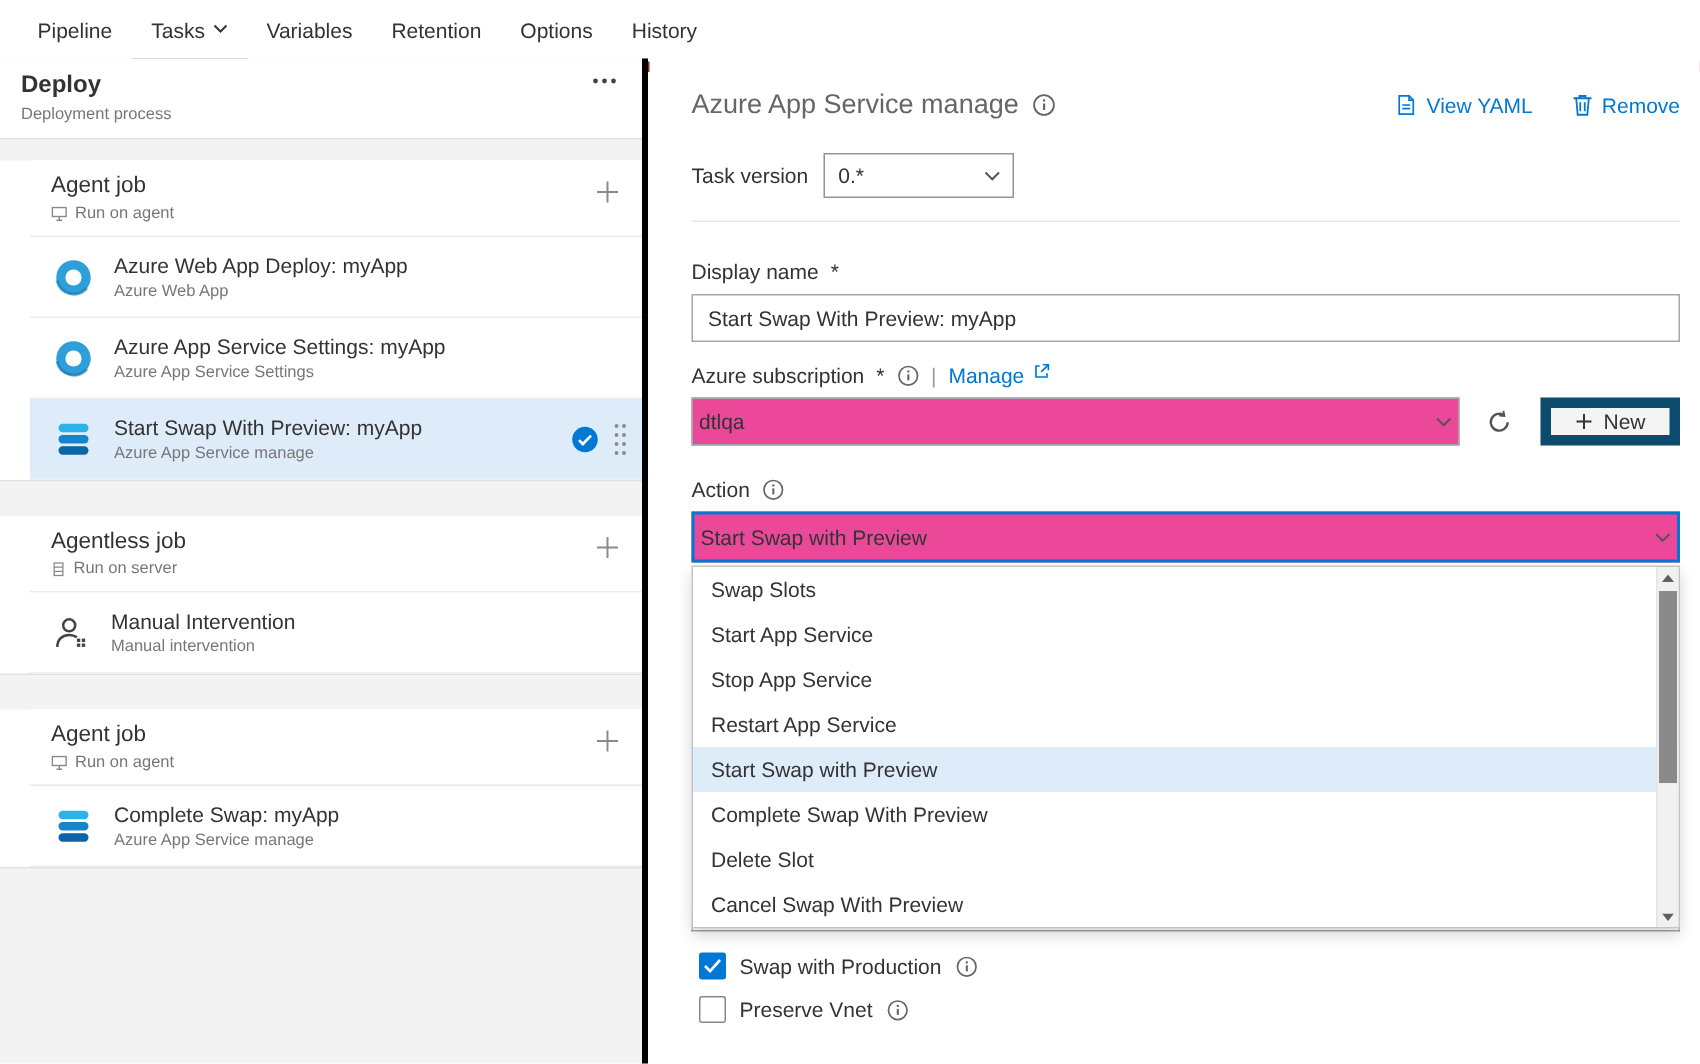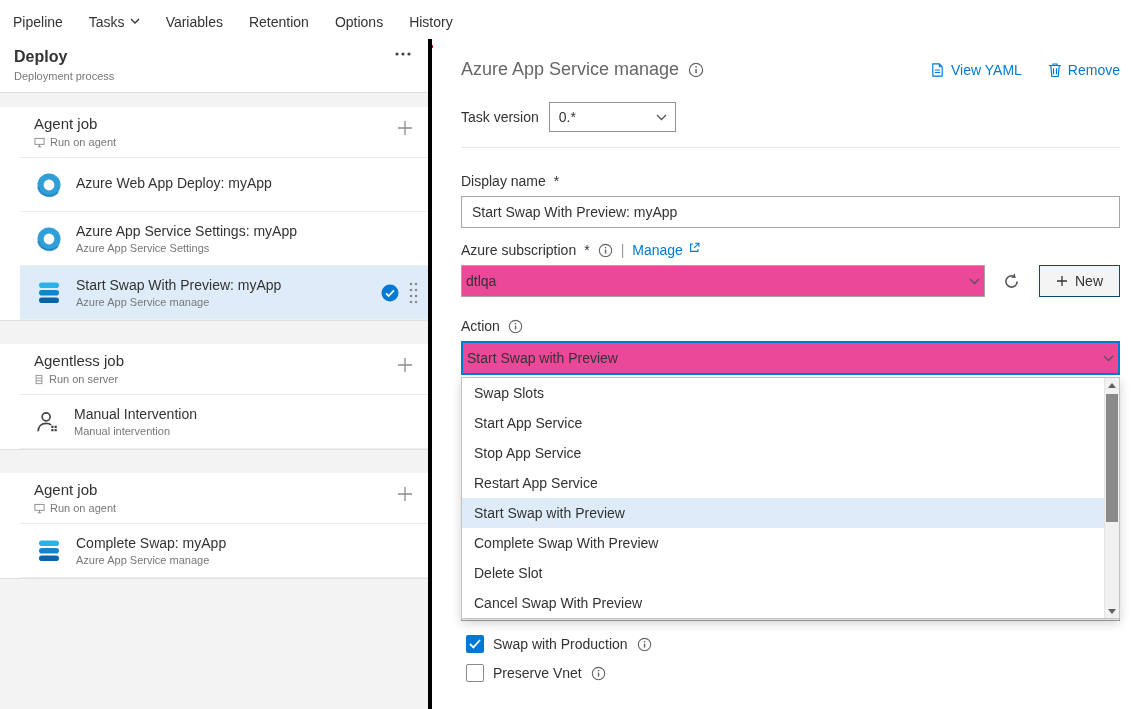--- a/index.html
+++ b/index.html
@@ -1,20 +1,20 @@
 <!DOCTYPE html>
 <html><head>
 <meta charset="utf-8">
 <style>
   * { margin:0; padding:0; box-sizing:border-box; }
   html,body { width:1133px; height:709px; overflow:hidden; background:#fff;
     font-family:"Liberation Sans", sans-serif; font-size:14px; color:#333; }
 
   
-  .topnav { display:flex; align-items:stretch; height:48px; border-bottom:3px solid #b91c1c; background:#fff; }
+  .topnav { display:flex; align-items:stretch; height:48px; border-bottom:7px solid #b91c1c; background:#fff;padding-left:12px; }
   .topnav .tab { display:flex; align-items:center; gap:5px; padding:0 13px; cursor:pointer;
     border-bottom:2px solid transparent; color:#333; }
   .topnav .tab.active { border-bottom-color:#0067b8; }
 
   
   .body-wrap { position:absolute; top:39px; left:0; right:0; bottom:0; }
   .sidebar { position:absolute; top:0; left:0; bottom:0; width:432px; background:#f3f3f3;
     border-right:4px solid #000000; overflow:hidden; }
   .main { position:absolute; top:0; left:433px; right:0; bottom:0; background:#fff;
     padding:20px 13px 0 28px; overflow:hidden; }
@@ -51,21 +51,21 @@
   .field-label { display:flex; align-items:center; gap:8px; margin-bottom:7px; color:#333; }
   .text-input { width:100%; height:32px; border:1px solid #a6a6a6; padding:0 10px; font-size:14px;
     color:#333; font-family:"Liberation Sans", sans-serif; background:#fff; }
   .mb14 { margin-bottom:14px; } .mb20 { margin-bottom:21px; }
   .sep { color:#999; }
   .combo-row { display:flex; align-items:center; gap:10px; }
   .combobox { flex:1; height:32px; border:1px solid #a6a6a6; background:#ec4899; display:flex;
     align-items:center; justify-content:space-between; padding:0 4px; cursor:pointer; }
   .icon-btn { width:34px; height:32px; display:flex; align-items:center; justify-content:center; cursor:pointer; }
   .new-btn { height:32px; padding:0 16px; background:#f4f4f4; display:flex; align-items:center; gap:7px;
-    cursor:pointer; color:#333; border:1px solid #0c4a6e; }
+    cursor:pointer; color:#333; border:7px solid #0c4a6e; }
   .action-wrap { position:relative; }
   .combobox.focused { border:2px solid #0078d4; height:34px; }
   .dropdown { position:absolute; left:0; right:0; top:calc(100% + 2px); background:#fff;
     border:1px solid #c3c3c3; box-shadow:0 4px 10px rgba(0,0,0,.18); z-index:10; height:242px; overflow:hidden; }
   .dd-option { height:30px; display:flex; align-items:center; padding:0 12px; padding-right:24px;
     font-size:14px; color:#333; cursor:pointer; }
   .dd-option.highlighted { background:#deecf9; }
   .dd-scrollbar { position:absolute; top:0; right:0; bottom:0; width:15px; background:#f1f1f1;
     border-left:1px solid #e4e4e4; }
   .dd-arrow { height:14px; display:flex; align-items:center; justify-content:center; cursor:pointer; }
@@ -149,20 +149,21 @@
     <div class="task-row">
       <span>
         <svg width="30" height="30" viewBox="0 0 30 30">
               <circle cx="15" cy="15" r="11.5" fill="#2f9fd9"></circle>
               <path d="M4 17a11.5 11.5 0 0 0 20 5" fill="none" stroke="#1271a8" stroke-width="2" opacity=".55"></path>
               <circle cx="15" cy="15" r="5.4" fill="#fff"></circle>
             </svg>
       </span>
       <div class="task-texts">
         <div class="t">Azure Web App Deploy: myApp</div>
+        <div class="s">Azure Web App</div>
       </div>
     </div>
 
     <div class="task-row">
       <span>
         <svg width="30" height="30" viewBox="0 0 30 30">
               <circle cx="15" cy="15" r="11.5" fill="#2f9fd9"></circle>
               <path d="M4 17a11.5 11.5 0 0 0 20 5" fill="none" stroke="#1271a8" stroke-width="2" opacity=".55"></path>
               <circle cx="15" cy="15" r="5.4" fill="#fff"></circle>
             </svg>

